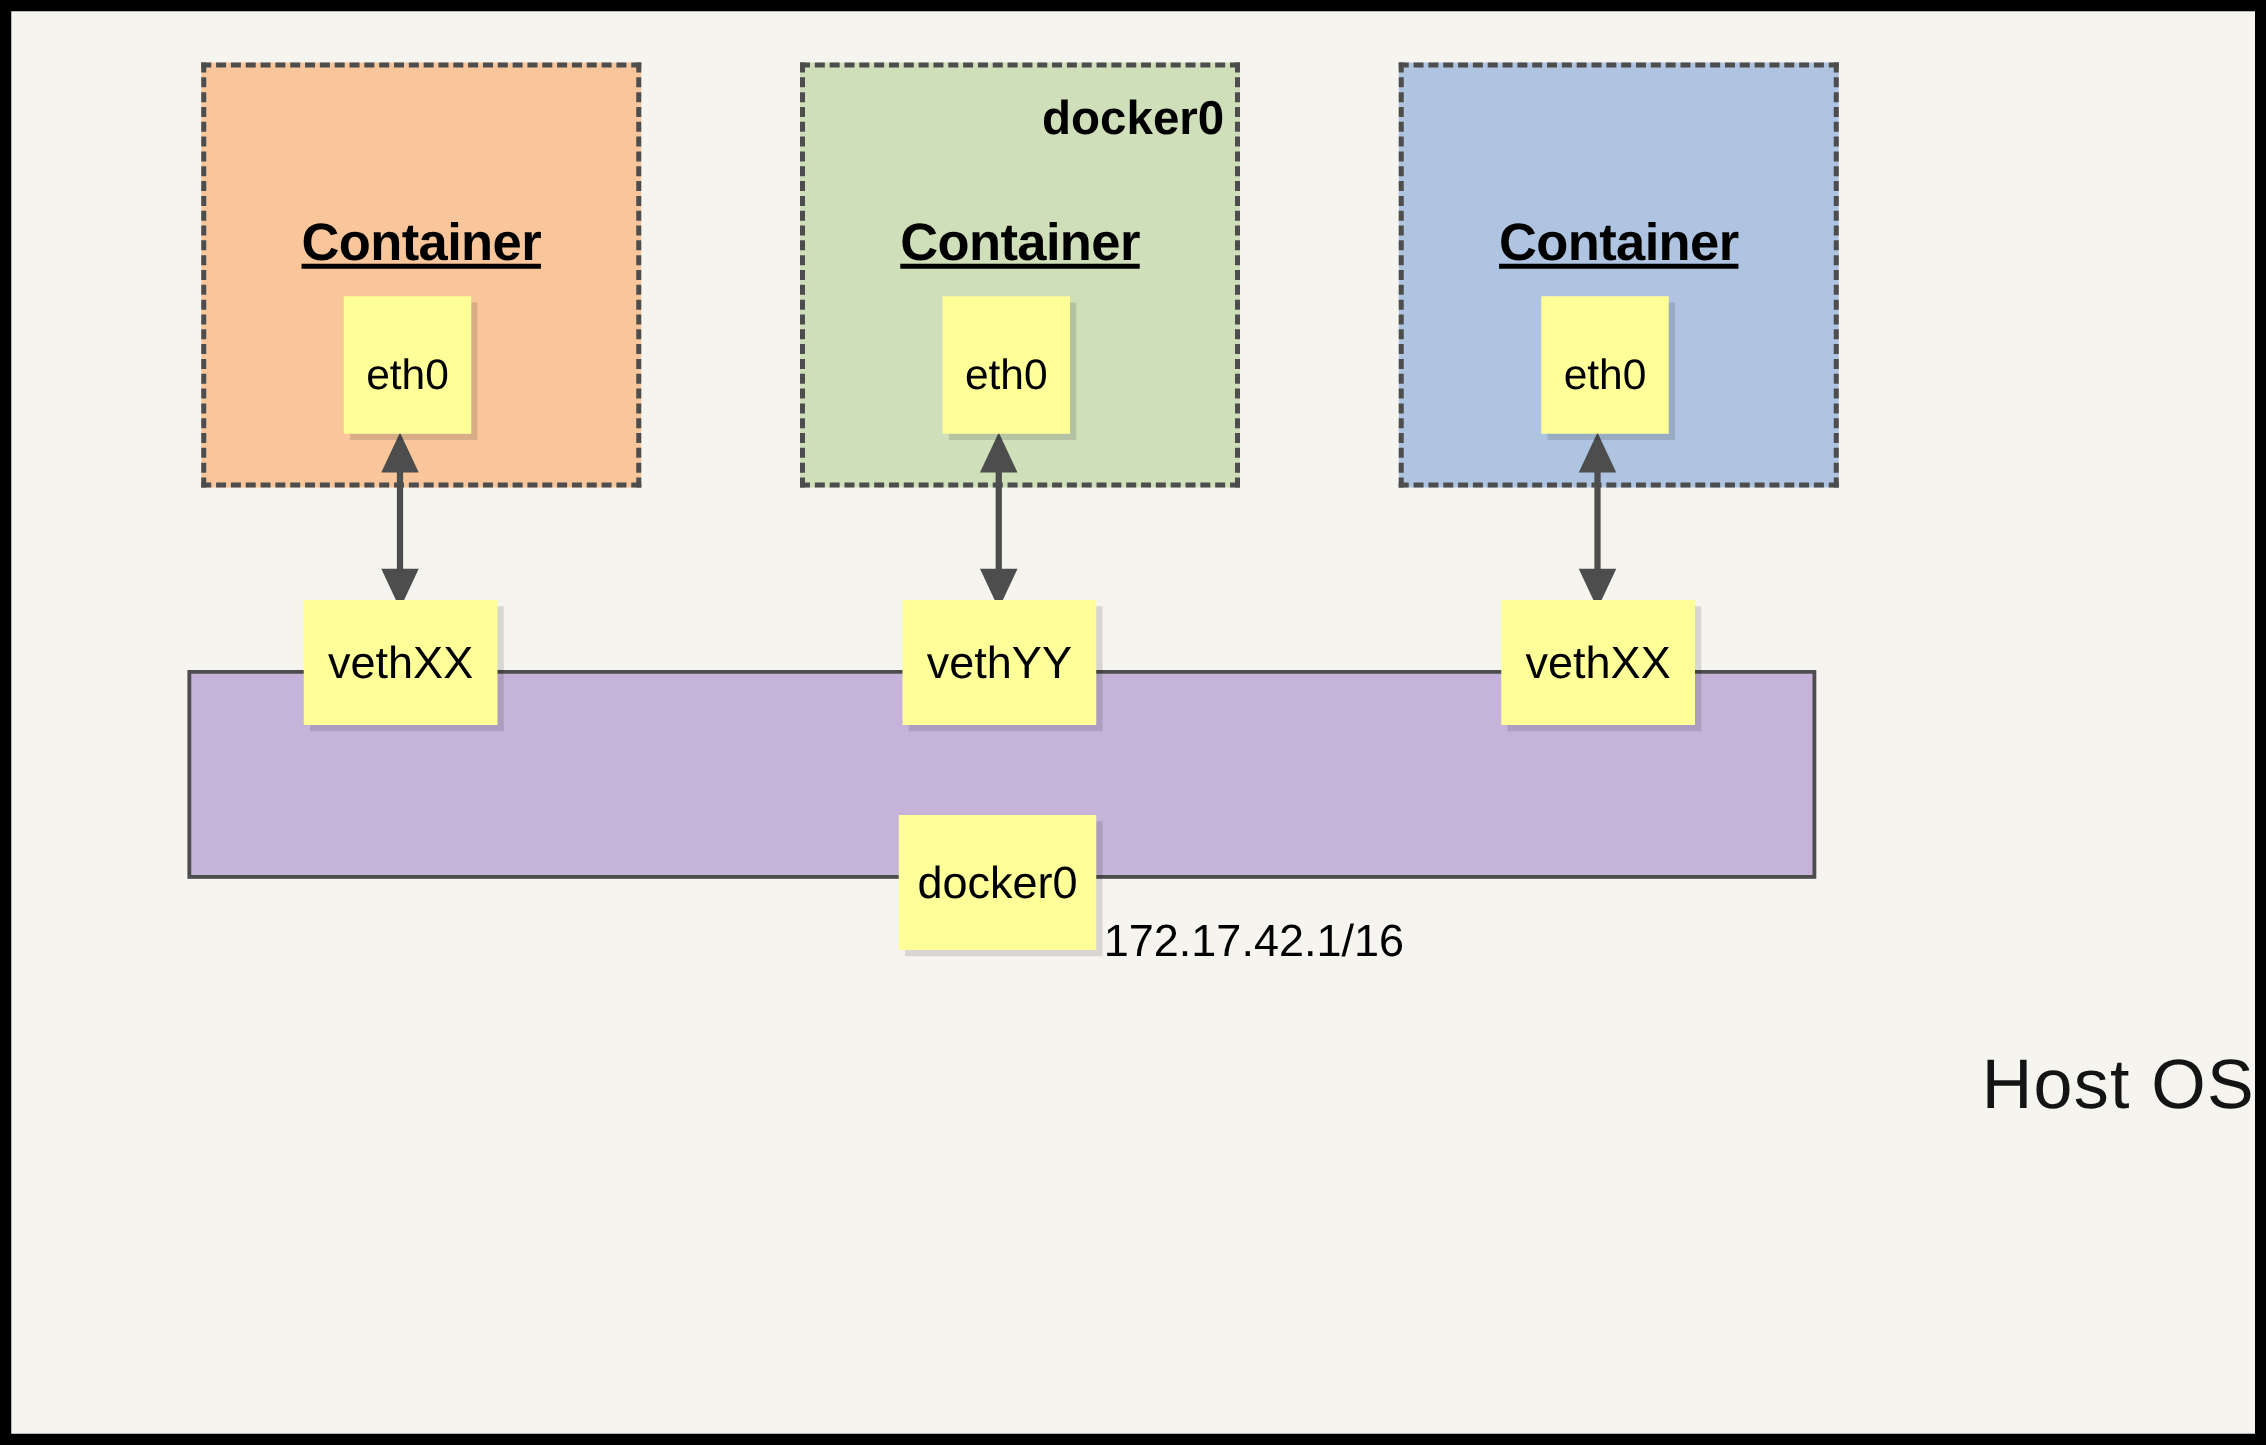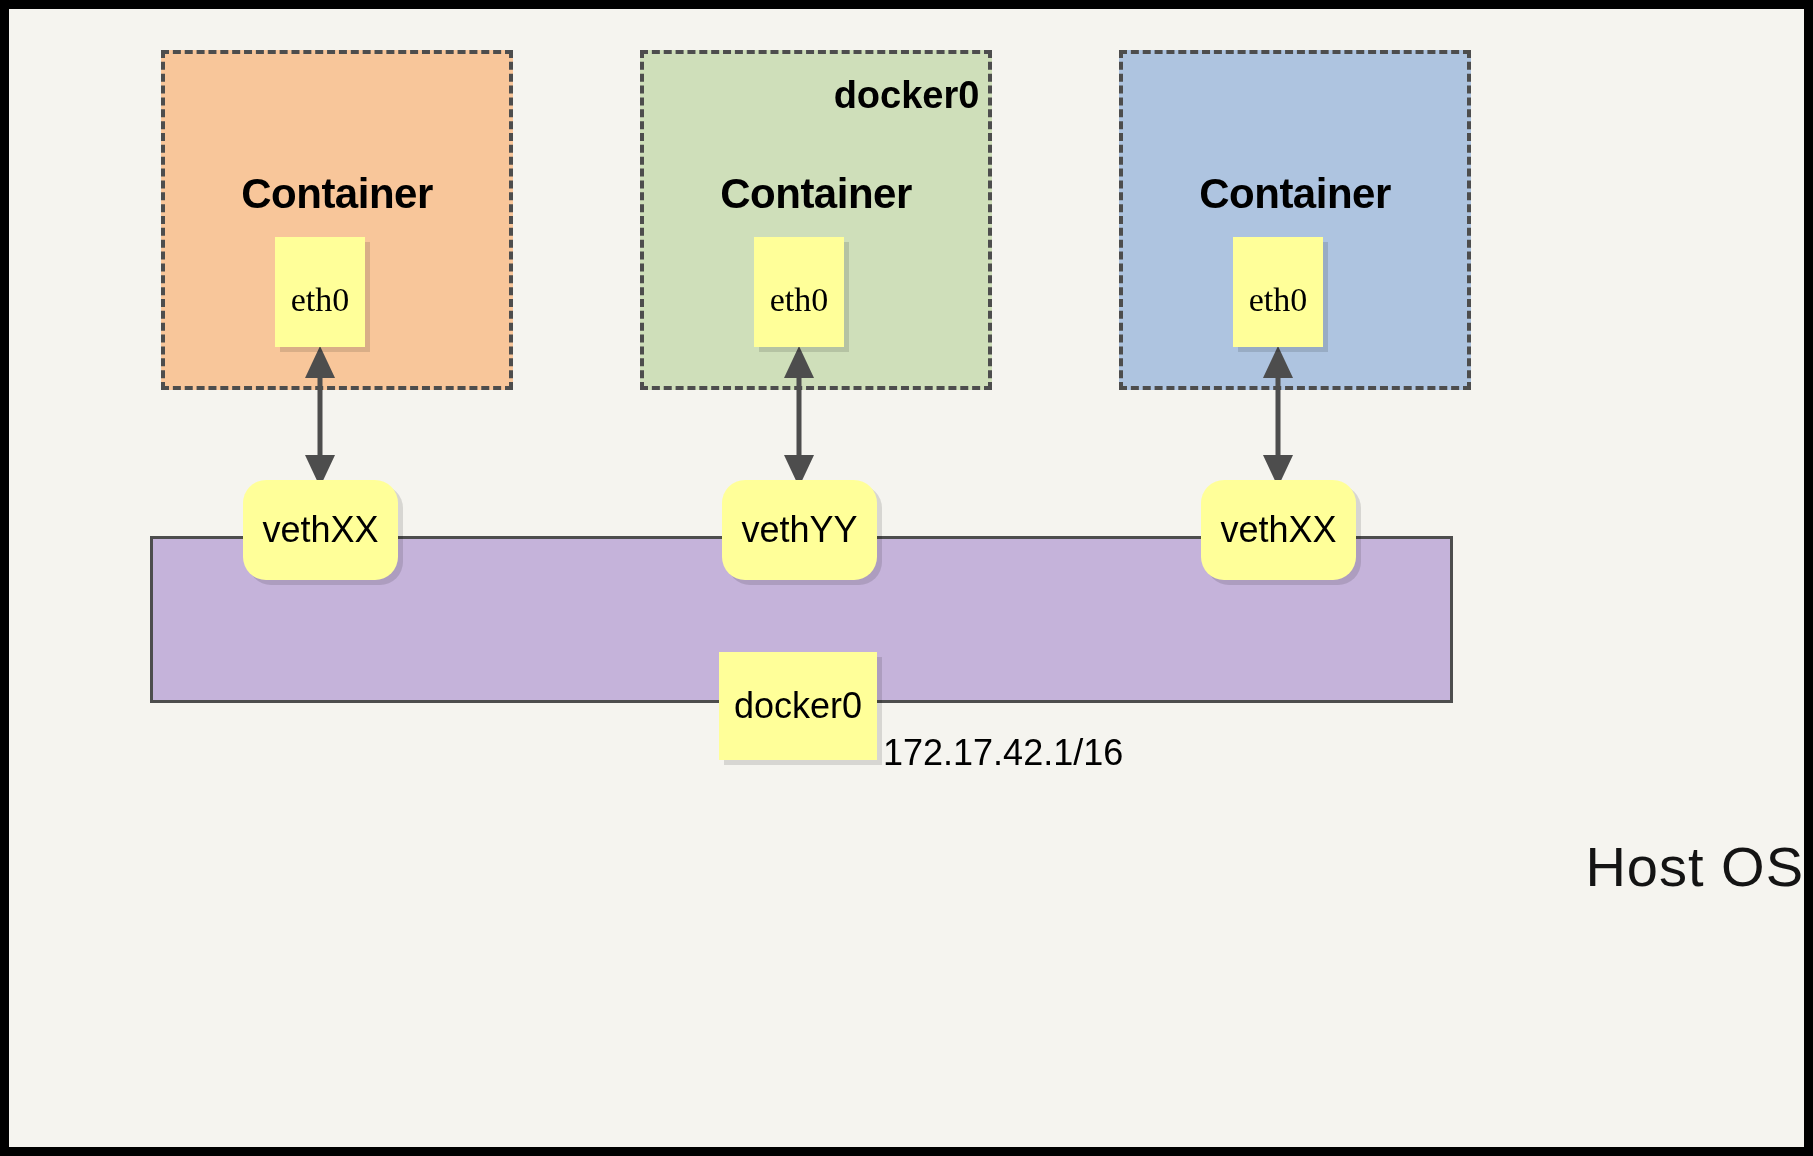--- a/index.html
+++ b/index.html
@@ -46,55 +46,54 @@
   .container-title {
     position: absolute;
     left: 0;
     right: 0;
     top: 116px;
     text-align: center;
     font-size: 42px;
     font-weight: bold;
     color: #000000;
     letter-spacing: -0.5px;
+    text-decoration: underline;
   }
 
   
   .note {
     position: absolute;
     box-sizing: border-box;
     background: #ffff99;
     color: #000000;
     display: flex;
     align-items: center;
     justify-content: center;
     box-shadow: 5px 5px 0 rgba(0,0,0,0.12);
     font-size: 34px;
     line-height: 1;
     z-index: 6;
   }
 
   .note.eth {
-    width: 90px;
+    width: 102px;
     height: 110px;
     top: 228px;
     padding-top: 46px;
     align-items: flex-start;
-    font-family: Liberation Serif, serif;
   }
   .note.eth.e0 { left: 266px; }
   .note.eth.e1 { left: 745px; }
   .note.eth.e2 { left: 1224px; }
 
   .note.veth {
     width: 155px;
     height: 100px;
     top: 471px;
     font-size: 36px;
-    border-radius: 23px;
   }
   .note.veth.v0 { left: 234px; }
   .note.veth.v1 { left: 713px; }
   .note.veth.v2 { left: 1192px; }
 
   .note.docker-chip {
     left: 710px;
     top: 643px;
     width: 158px;
     height: 108px;

